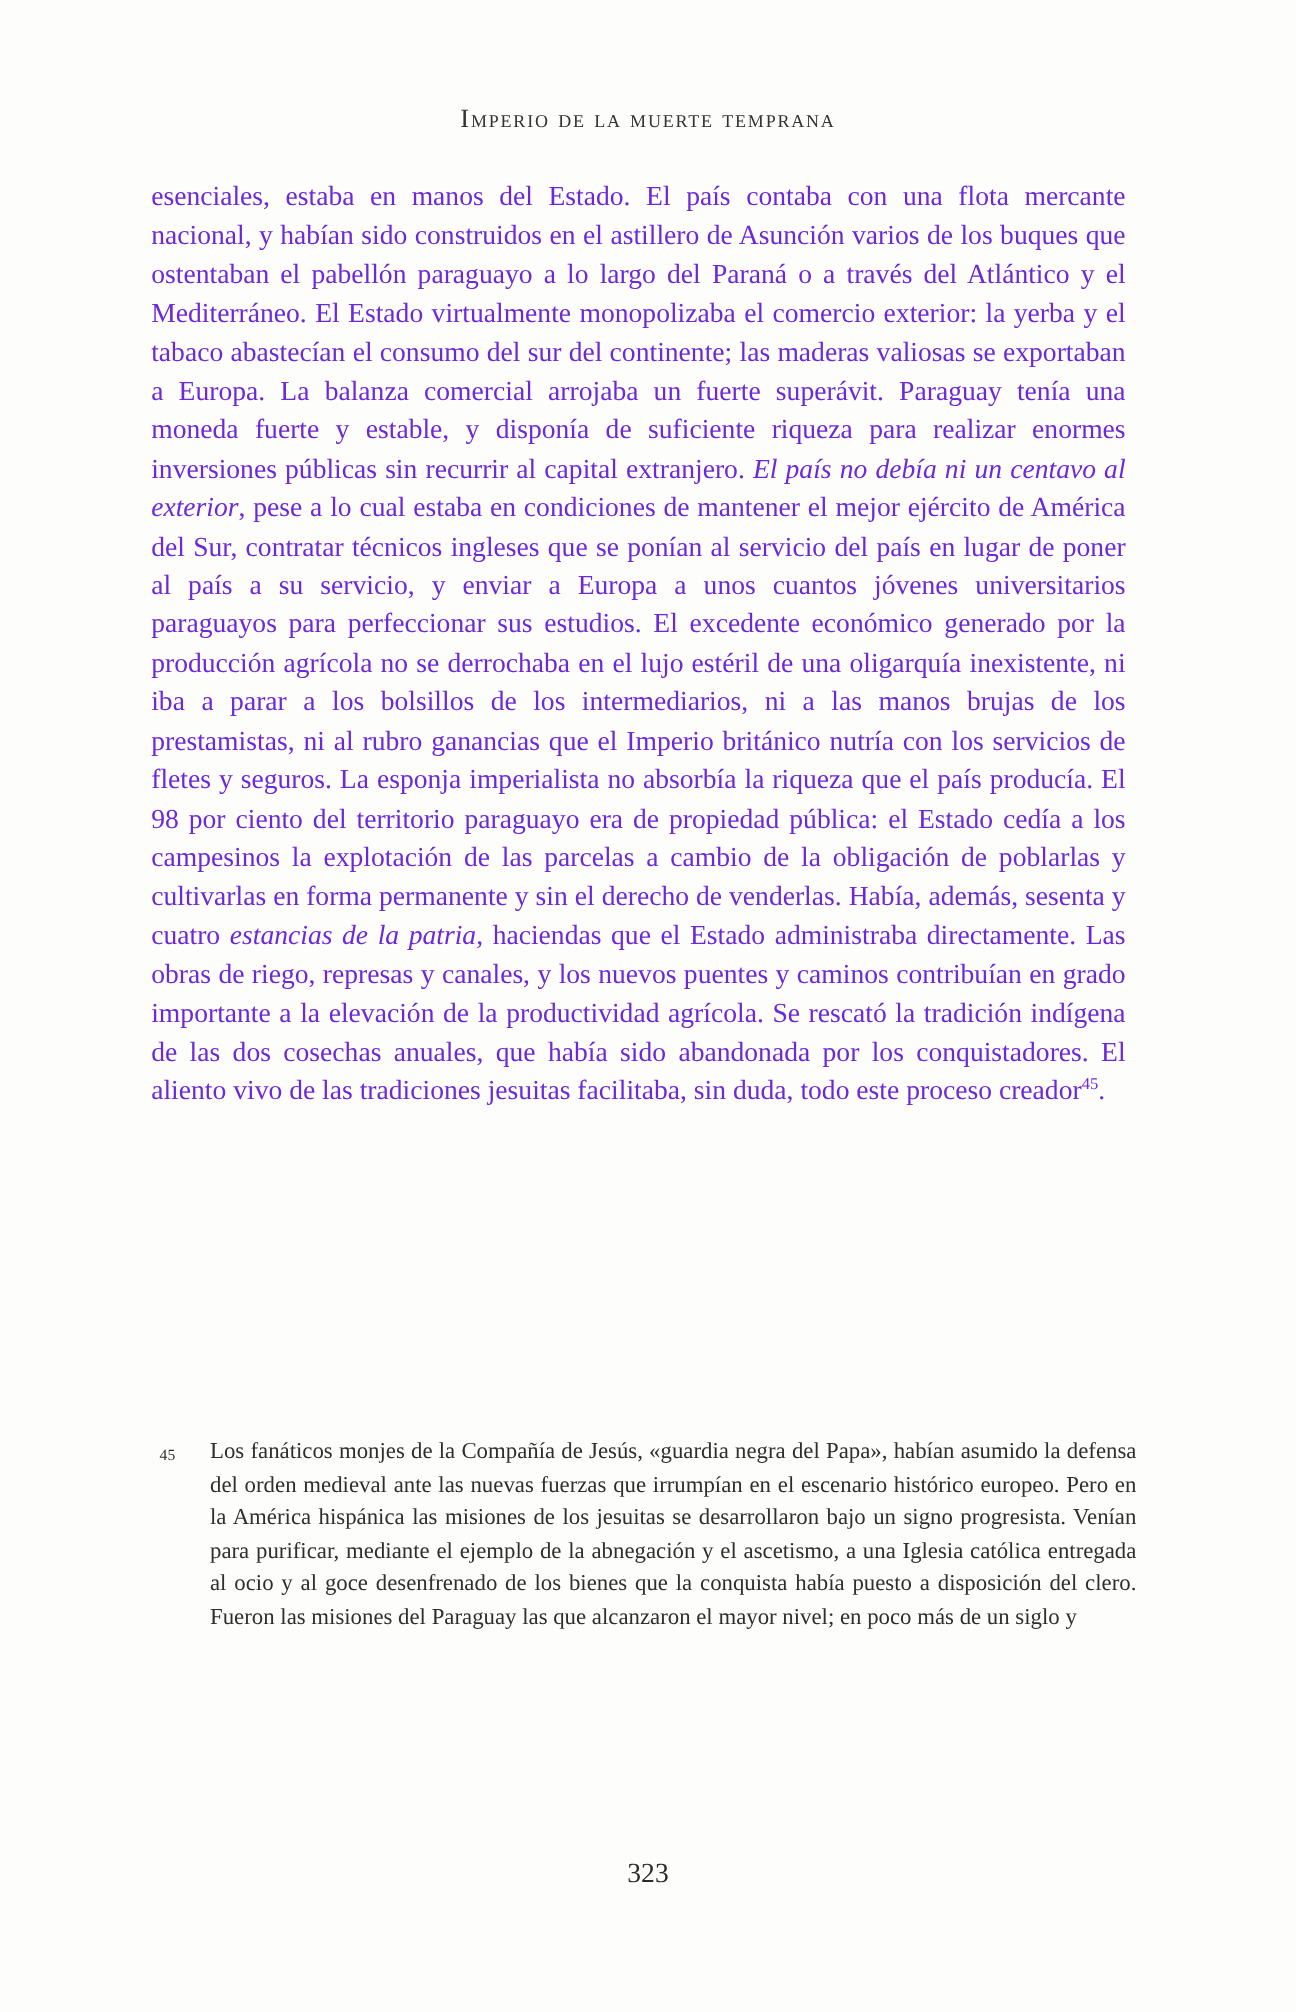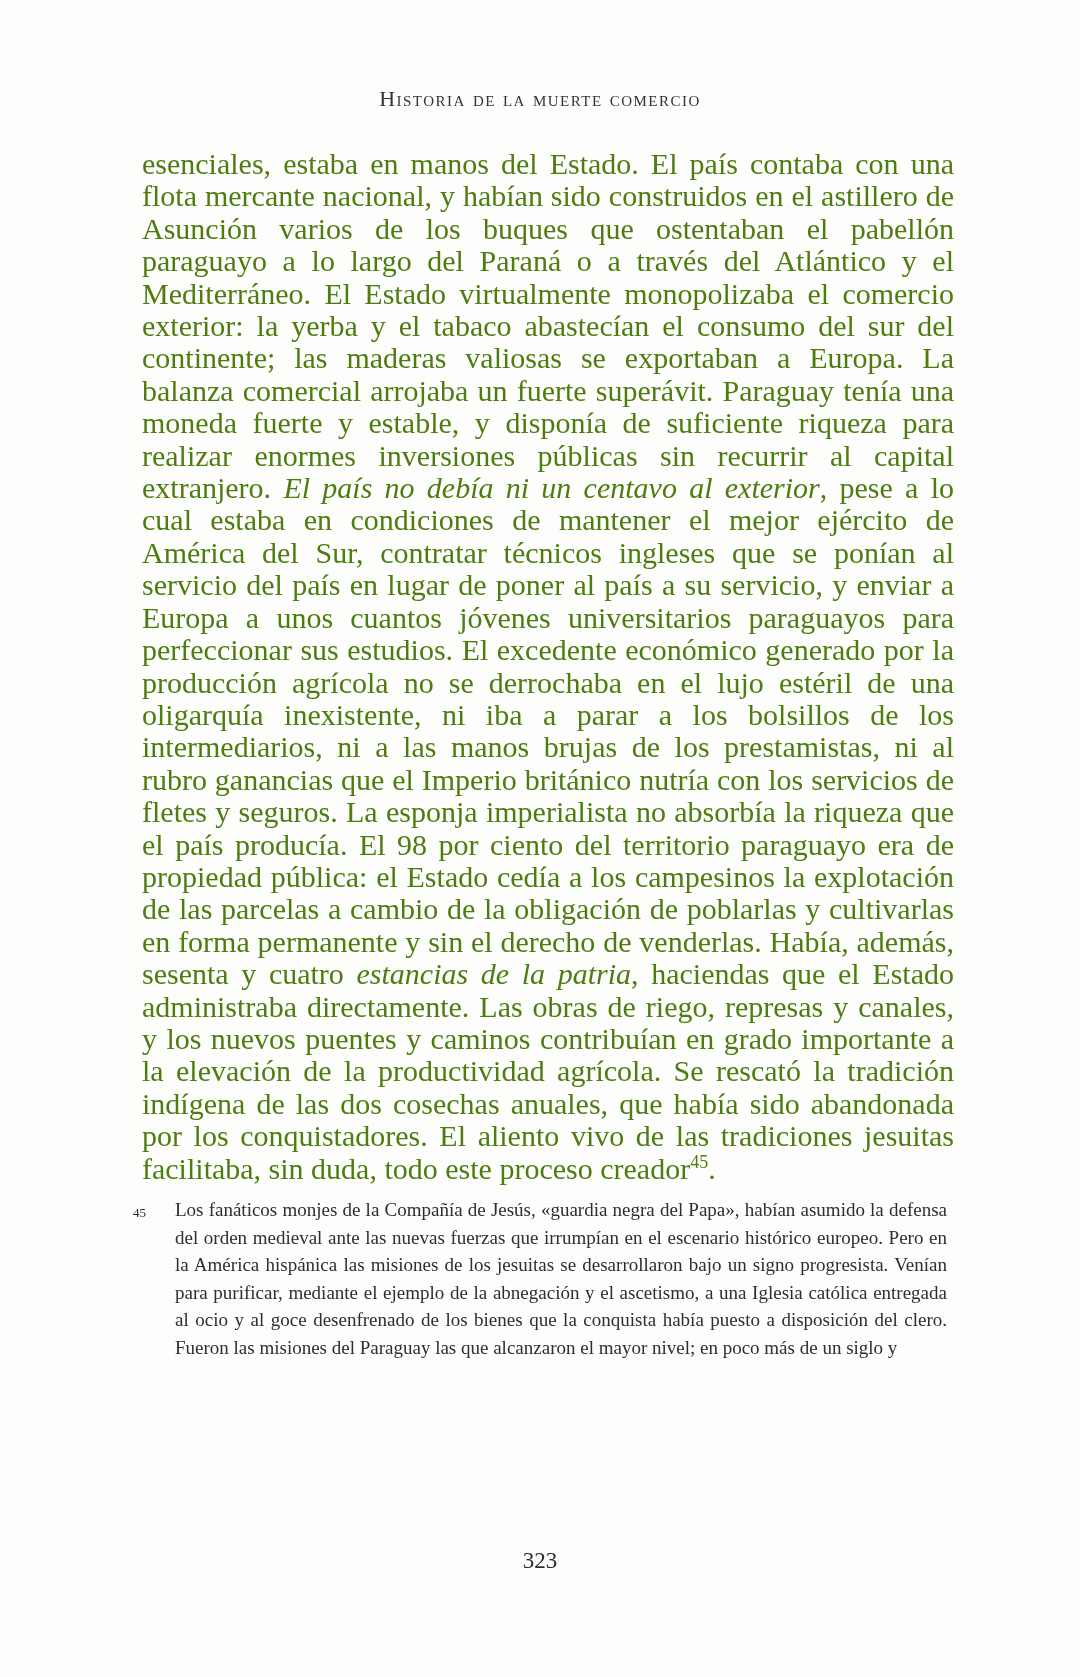--- a/index.html
+++ b/index.html
@@ -24,27 +24,27 @@
     width: 100%;
     text-align: center;
     font-variant: small-caps;
     font-size: 22px;
     letter-spacing: 1.5px;
     color: #333333;
   }
   .body-text {
     position: absolute;
     top: 148px;
-    left: 142px;
+    left: 126px;
     width: 812px;
     margin: 0;
-    font-size: 30px;
+    font-size: 23px;
     line-height: 32.4px;
     text-align: justify;
-    color: #4d7c0f;
+    color: #6d28d9;
   }
   .body-text em {
     font-style: italic;
   }
   .body-text sup {
     font-size: 60%;
     line-height: 0;
     vertical-align: super;
   }
   .footnote {
@@ -75,21 +75,21 @@
     text-align: center;
     font-size: 23px;
     color: #2b2b2b;
   }
 </style>
 </head>
 <body>
 
 <div class="page">
 
-  <div class="running-header">Historia de la muerte comercio</div>
+  <div class="running-header">Imperio de la muerte temprana</div>
 
   <p class="body-text"><span>esenciales, estaba en manos del Estado. El país contaba con una flota mercante nacional, y habían sido construidos en el astillero de Asunción varios de los buques que ostentaban el pabellón paraguayo a lo largo del Paraná o a través del Atlántico y el Mediterráneo. El Estado virtualmente monopolizaba el comercio exterior: la yerba y el tabaco abastecían el consumo del sur del continente; las maderas valiosas se exportaban a Europa. La balanza comercial arrojaba un fuerte superávit. Paraguay tenía una moneda fuerte y estable, y disponía de suficiente riqueza para realizar enormes inversiones públicas sin recurrir al capital extranjero. </span><em>El país no debía ni un centavo al exterior</em><span>, pese a lo cual estaba en condiciones de mantener el mejor ejército de América del Sur, contratar técnicos ingleses que se ponían al servicio del país en lugar de poner al país a su servicio, y enviar a Europa a unos cuantos jóvenes universitarios paraguayos para perfeccionar sus estudios. El excedente económico generado por la producción agrícola no se derrochaba en el lujo estéril de una oligarquía inexistente, ni iba a parar a los bolsillos de los intermediarios, ni a las manos brujas de los prestamistas, ni al rubro ganancias que el Imperio británico nutría con los servicios de fletes y seguros. La esponja imperialista no absorbía la riqueza que el país producía. El 98 por ciento del territorio paraguayo era de propiedad pública: el Estado cedía a los campesinos la explotación de las parcelas a cambio de la obligación de poblarlas y cultivarlas en forma permanente y sin el derecho de venderlas. Había, además, sesenta y cuatro </span><em>estancias de la patria</em><span>, haciendas que el Estado administraba directamente. Las obras de riego, represas y canales, y los nuevos puentes y caminos contribuían en grado importante a la elevación de la productividad agrícola. Se rescató la tradición indígena de las dos cosechas anuales, que había sido abandonada por los conquistadores. El aliento vivo de las tradiciones jesuitas facilitaba, sin duda, todo este proceso creador</span><sup>45</sup><span>.</span></p>
 
   <div class="footnote">
     <span class="fn-num">45</span>
     <span class="fn-text">Los fanáticos monjes de la Compañía de Jesús, «guardia negra del Papa», habían asumido la defensa del orden medieval ante las nuevas fuerzas que irrumpían en el escenario histórico europeo. Pero en la América hispánica las misiones de los jesuitas se desarrollaron bajo un signo progresista. Venían para purificar, mediante el ejemplo de la abnegación y el ascetismo, a una Iglesia católica entregada al ocio y al goce desenfrenado de los bienes que la conquista había puesto a disposición del clero. Fueron las misiones del Paraguay las que alcanzaron el mayor nivel; en poco más de un siglo y</span>
   </div>
 
   <div class="page-number">323</div>
 

